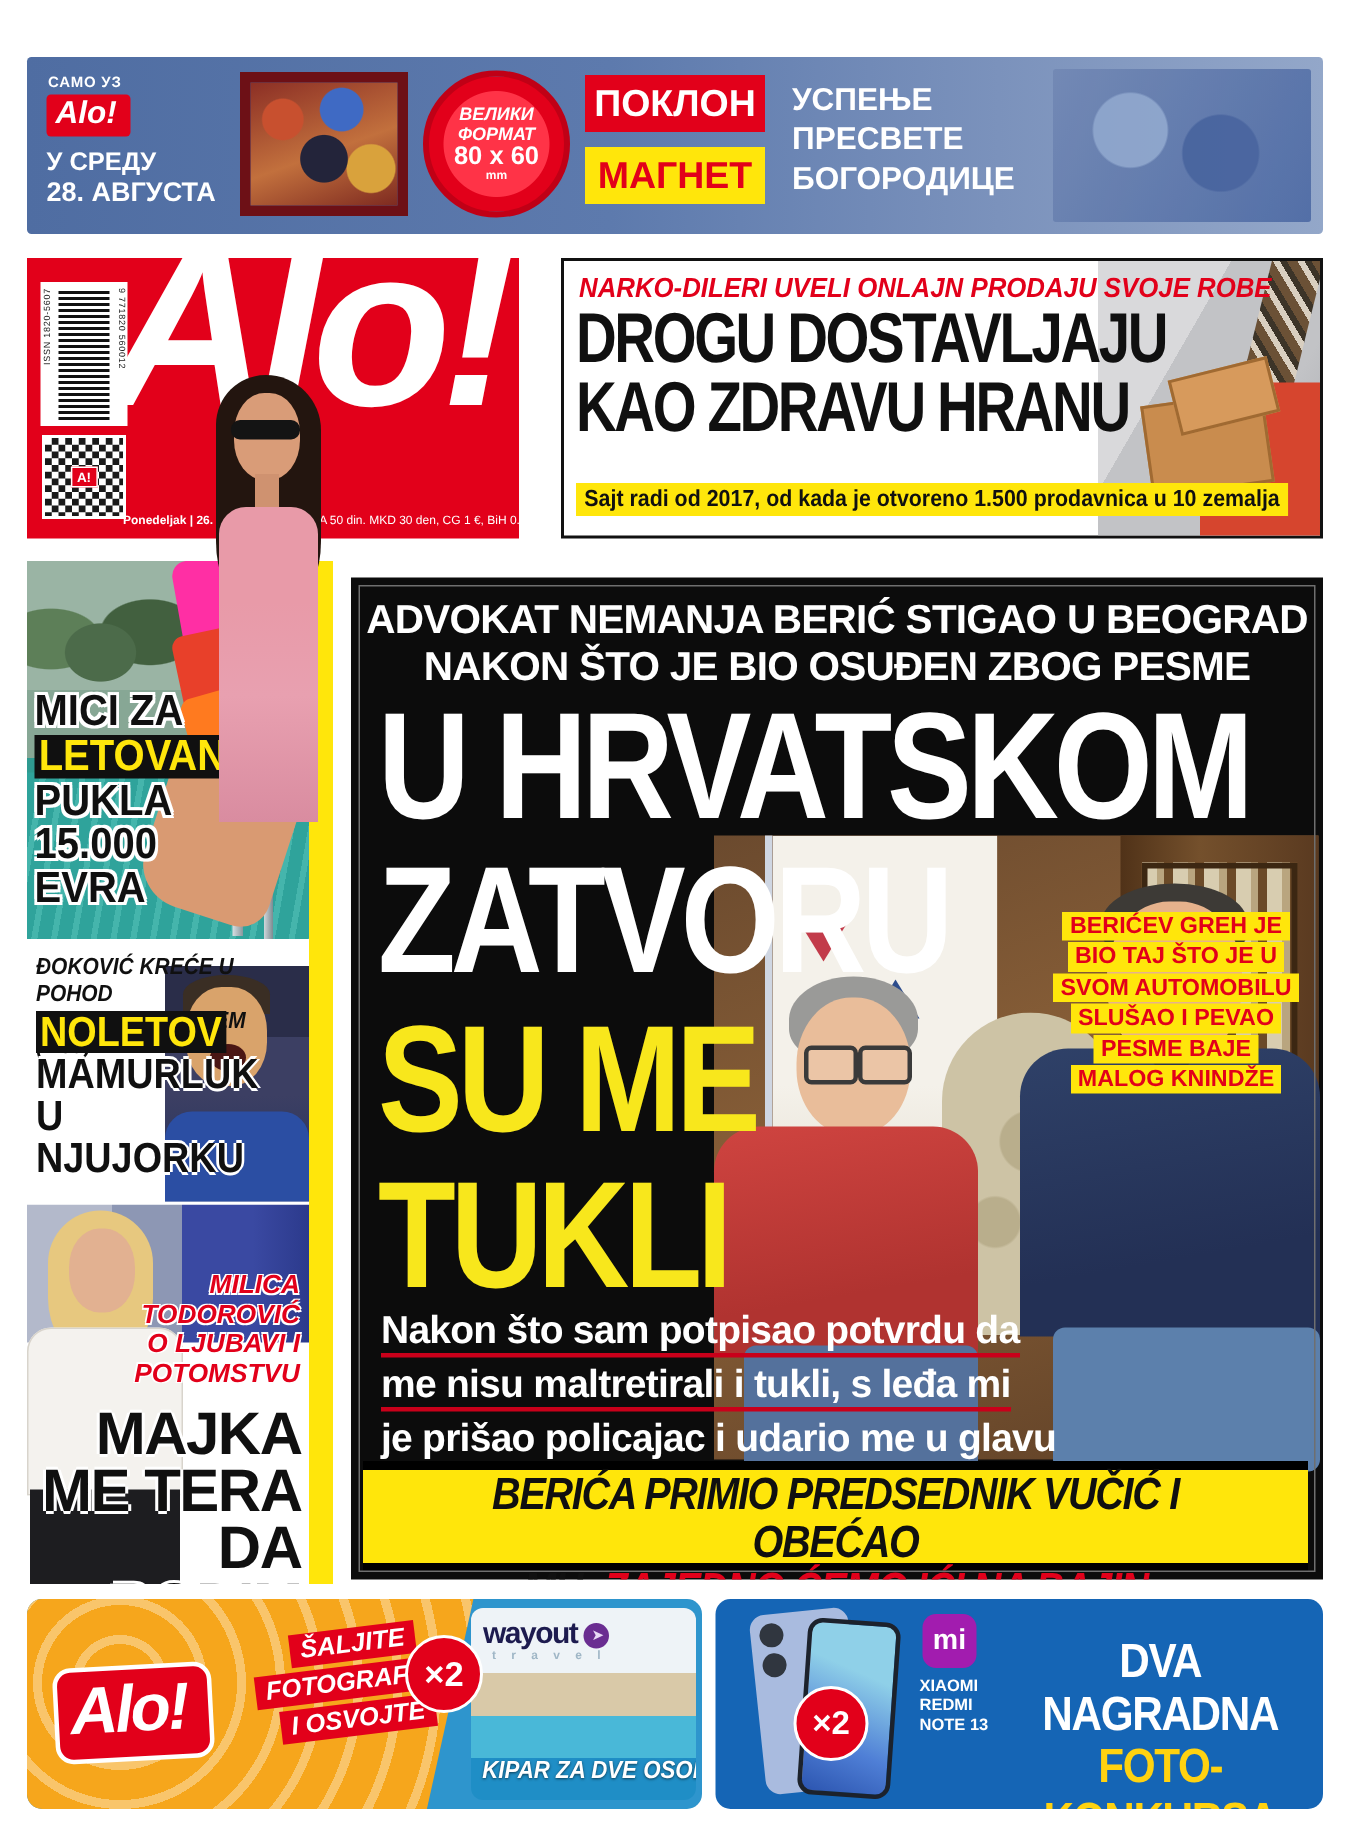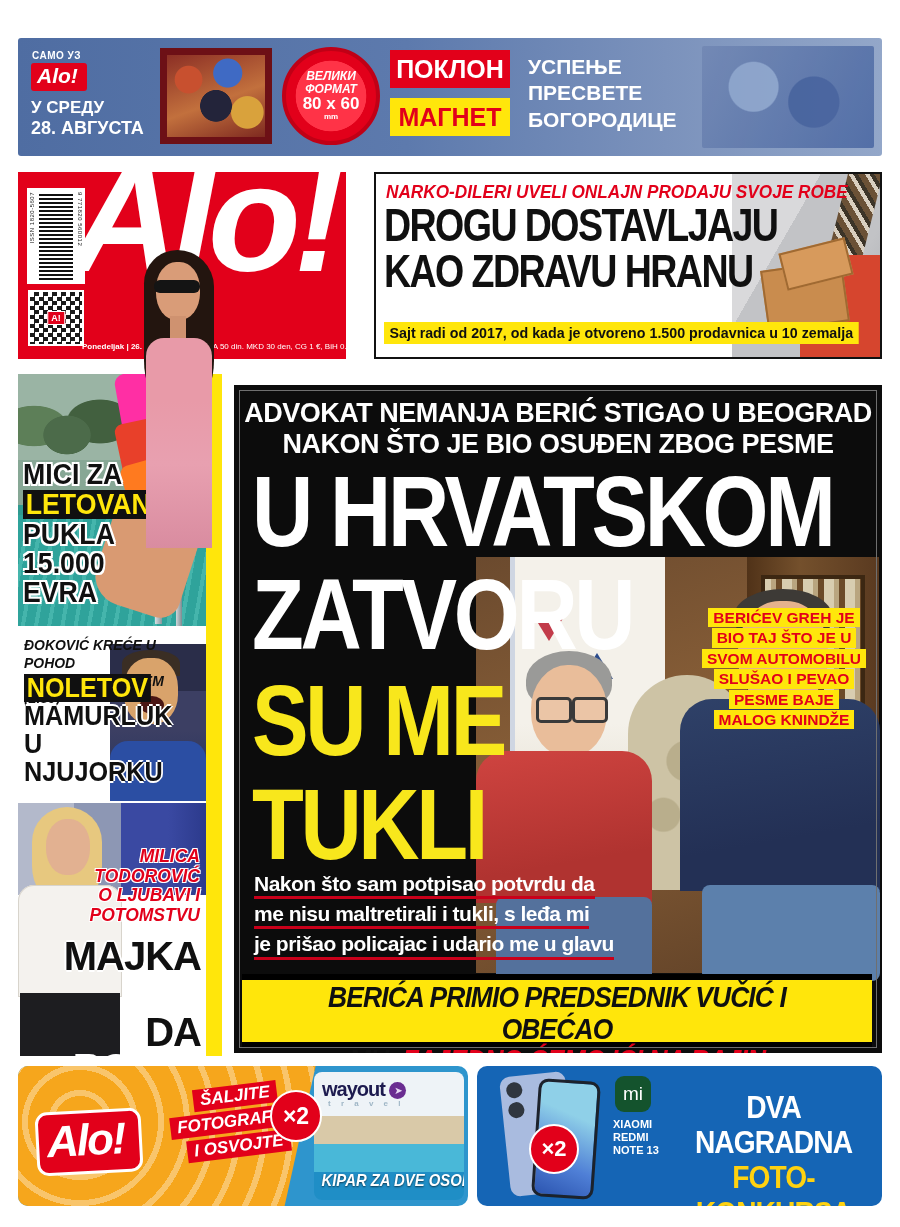--- a/index.html
+++ b/index.html
@@ -182,21 +182,21 @@
   .b-hair{position:absolute;left:56px;top:-4px;width:98px;height:54px;background:#3d3a36;border-radius:50% 50% 42% 42%;}
   .b-face{position:absolute;left:60px;top:8px;width:90px;height:106px;background:#e6b28c;border-radius:46%;}
   .b-polo{position:absolute;left:2px;top:106px;width:200px;height:192px;
           background:linear-gradient(170deg,#2f4168,#233055 70%);border-radius:32px 32px 0 0;}
   .b-coll{position:absolute;left:86px;top:108px;width:34px;height:26px;
           background:#233055;clip-path:polygon(0 0,100% 0,50% 100%);box-shadow:inset 0 0 0 3px #6fa3a0;}
   .b-jeans{position:absolute;left:24px;top:292px;width:178px;height:96px;background:#5c80ac;border-radius:8px;}
   .m-caption{left:448px;top:206px;width:204px;z-index:4;text-align:center;margin-top:16px;}
   .m-caption span{display:block;background:#ffe60b;color:#e2001a;font-weight:800;font-size:15.5px;
                   padding:0 5px;margin:1px auto;width:fit-content;line-height:1.25;}
-  .m-quote{left:20px;top:486px;width:345px;z-index:4;color:#fff;font-weight:800;font-size:21px;
+  .m-quote{left:20px;top:486px;width:345px;z-index:4;color:#fff;font-weight:800;font-size:26px;
            line-height:1.2;letter-spacing:-.5px;}
   .m-quote span{display:inline-block;border-bottom:3px solid #c9001a;margin-bottom:2px;white-space:nowrap;}
   .m-banner{left:8px;right:10px;bottom:5px;height:74px;background:#ffe60b;z-index:5;
             border-top:6px solid #000;border-bottom:6px solid #000;text-align:center;
             font-style:italic;font-weight:800;box-sizing:border-box;padding-top:1px;}
   .m-banner .l1{display:block;color:#101010;font-size:30px;line-height:1.05;letter-spacing:-1px;}
   .m-banner .l2{display:block;font-size:30px;line-height:1.05;color:#101010;letter-spacing:-1px;}
   .m-banner .red{color:#e2001a;}
 
   
@@ -228,22 +228,22 @@
   .ph-back{position:absolute;left:28px;top:8px;width:66px;height:120px;background:#a9bbdf;border-radius:10px;
            transform:rotate(-6deg);}
   .ph-cam{position:absolute;left:6px;top:6px;width:16px;height:16px;background:#30363f;border-radius:50%;
           box-shadow:0 20px 0 #30363f;}
   .ph-front{position:absolute;left:58px;top:14px;width:62px;height:118px;border-radius:10px;
             background:linear-gradient(200deg,#8fd0e8 0 30%,#4f7fd6 70%,#2c55b0);border:3px solid #1c222c;
             transform:rotate(4deg);box-sizing:border-box;}
   .x2b{position:absolute;left:52px;top:58px;width:46px;height:46px;border-radius:50%;background:#e2001a;
        color:#fff;font-weight:800;font-size:22px;display:flex;align-items:center;justify-content:center;
        border:2px solid #fff;z-index:3;}
-  .mi{position:absolute;left:138px;top:10px;width:36px;height:36px;background:#14532d;border-radius:9px;
-      color:#fff;font-weight:400;font-size:19px;display:flex;align-items:center;justify-content:center;}
+  .mi{position:absolute;left:138px;top:10px;width:36px;height:36px;background:#a21caf;border-radius:9px;
+      color:#fff;font-weight:700;font-size:19px;display:flex;align-items:center;justify-content:center;}
   .ph-name{position:absolute;left:136px;top:52px;color:#fff;font-weight:800;font-size:11px;line-height:1.18;}
   .contest{position:absolute;left:188px;top:24px;width:217px;text-align:center;font-weight:800;line-height:1.1;}
   .contest .c1{display:block;color:#fff;font-size:32px;letter-spacing:-1px;}
   .contest .c2{display:block;color:#ffd210;font-size:32px;letter-spacing:-1px;}
 </style>
 </head>
 <body>
 
 <div class="page">
 
@@ -356,21 +356,21 @@
       <div class="mt-skirt"></div>
     </div>
     <div class="abs sb3-kicker">
       <span>MILICA</span><br>
       <span>TODOROVIĆ</span><br>
       <span>O LJUBAVI I</span><br>
       <span>POTOMSTVU</span>
     </div>
     <div class="abs sb3-h">
       <span>MAJKA</span><br>
-      <br>
+      <span>ME TERA</span><br>
       <span>DA RODIM</span>
     </div>
   </div>
 
   <div class="abs main">
     <div class="abs m-kicker">
       <span>ADVOKAT NEMANJA BERIĆ STIGAO U BEOGRAD</span><br>
       <span>NAKON ŠTO JE BIO OSUĐEN ZBOG PESME</span>
     </div>
 

